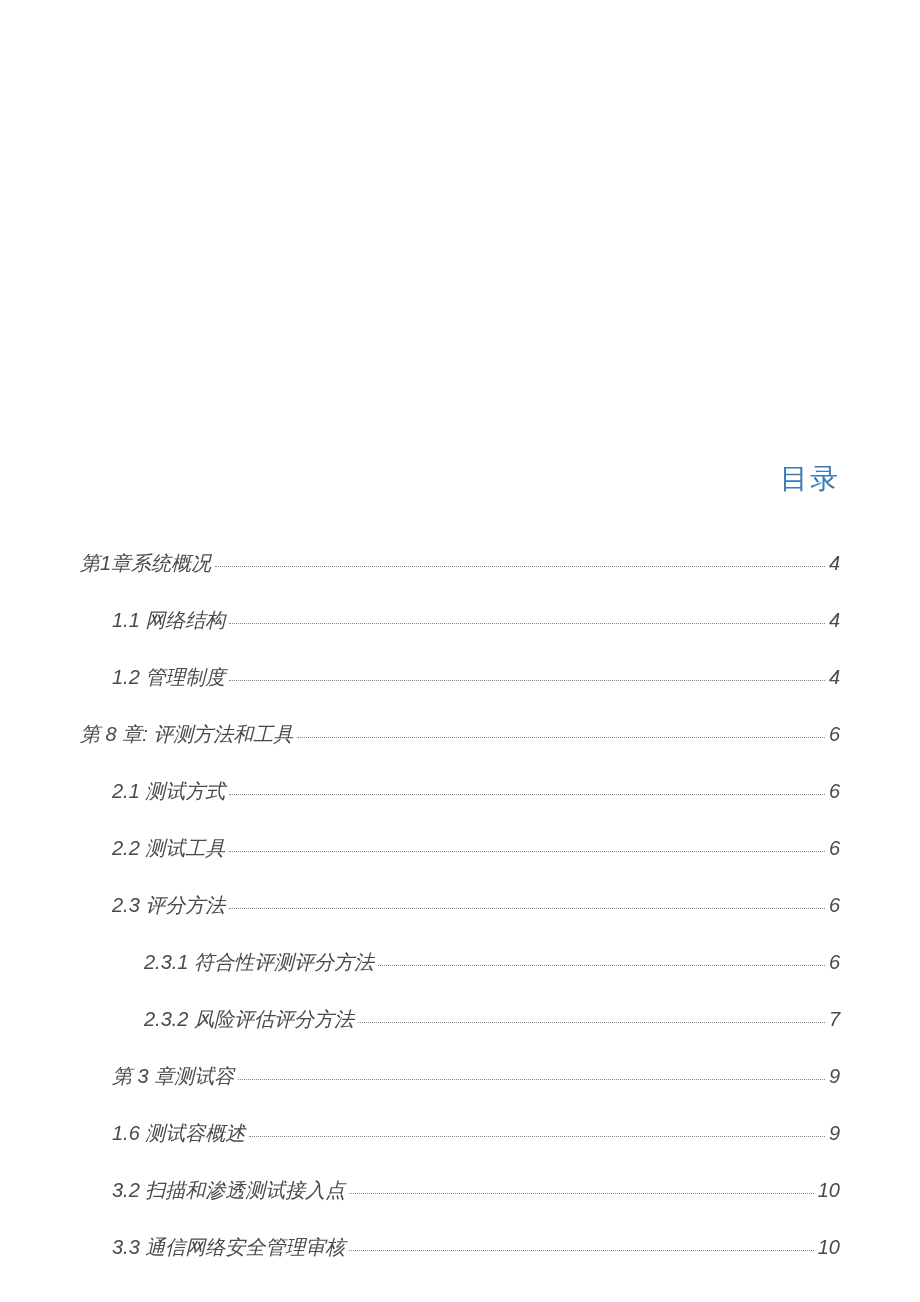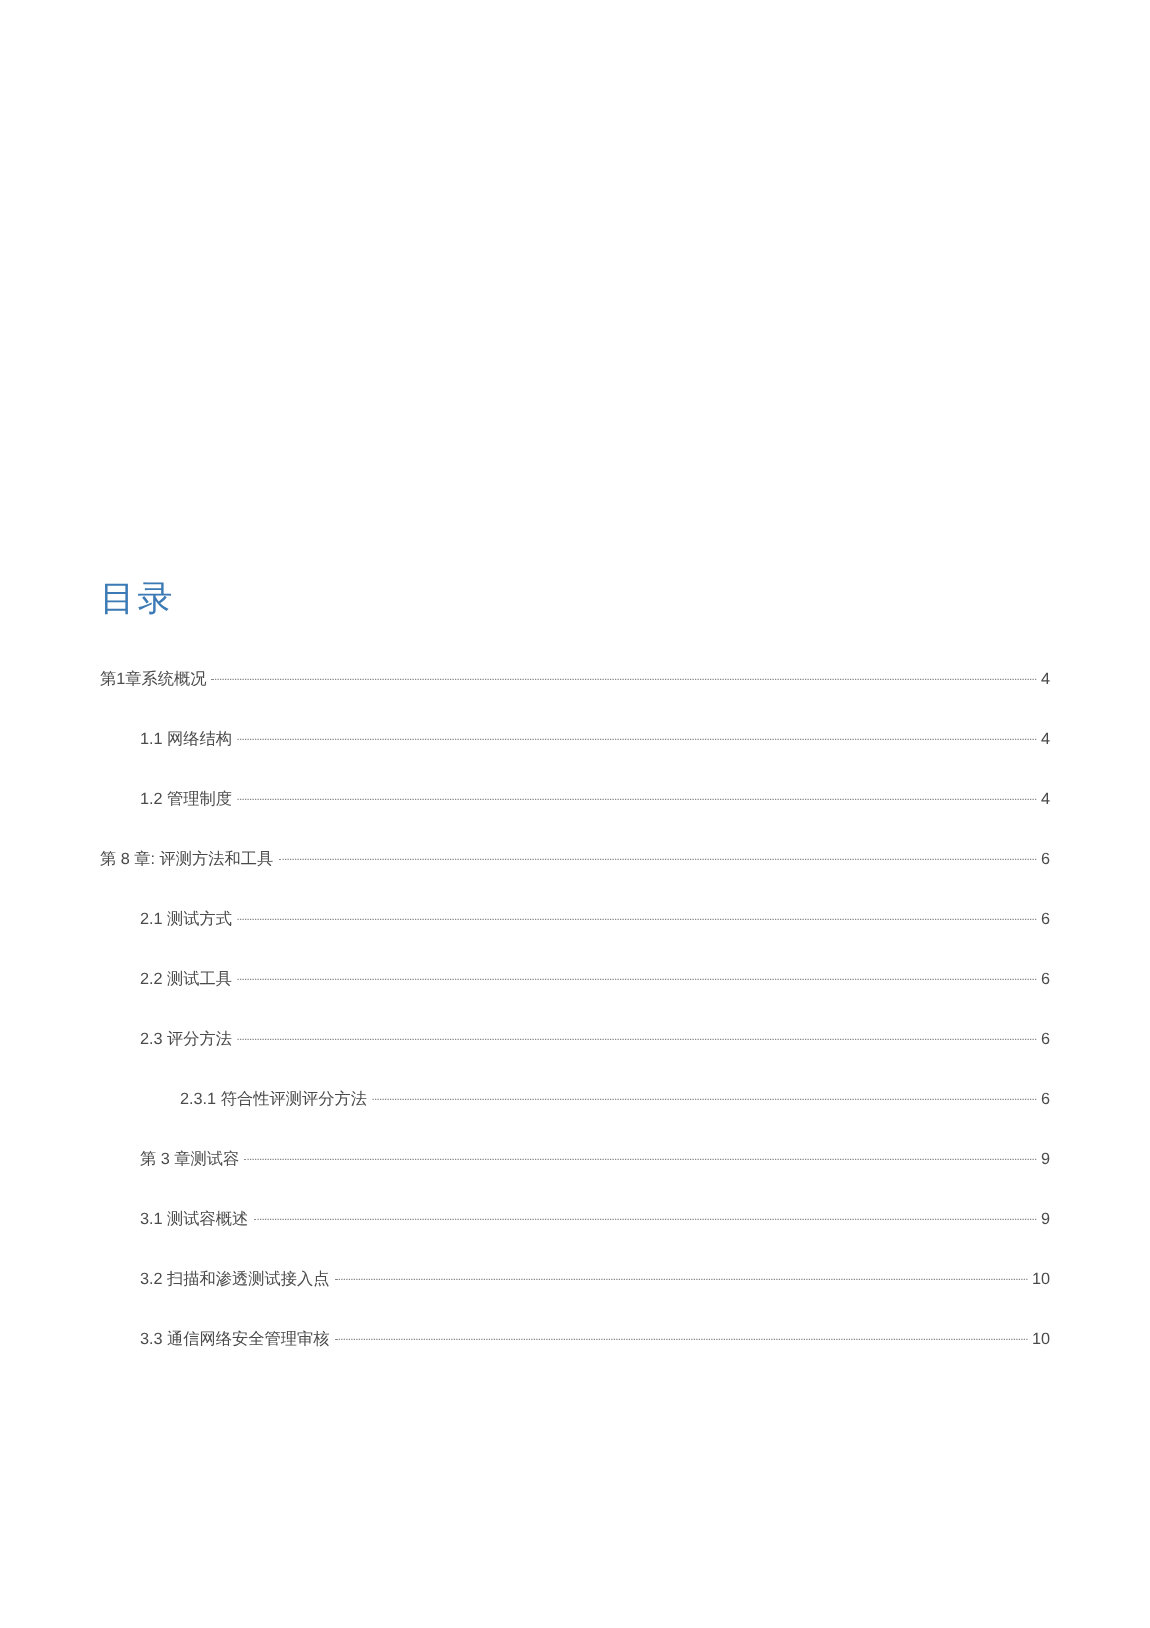--- a/index.html
+++ b/index.html
@@ -13,34 +13,35 @@
       background: #ffffff;
       font-family: "Microsoft YaHei", "微软雅黑", sans-serif;
       padding: 0;
     }
     .page {
       width: 100%;
       height: 100%;
       padding: 460px 80px 0 80px;
     }
     .title {
-      text-align: left;
+      text-align: right;
       font-size: 28px;
       color: #3c7ab5;
       font-weight: normal;
-      margin-bottom: 36px;
+      margin-bottom: 52px;
       letter-spacing: 2px;
     }
     .toc-entry {
       display: flex;
       align-items: baseline;
-      font-size: 13px;
+      font-size: 20px;
       color: #4a4a4a;
       margin-bottom: 30px;
       white-space: nowrap;
+      font-style: italic;
     }
     .toc-entry.level-0 {
       padding-left: 0;
     }
     .toc-entry.level-1 {
       padding-left: 32px;
       justify-content: space-between;
     }
     .toc-entry.level-2 {
       padding-left: 64px;
@@ -99,27 +100,32 @@
       <div class="toc-entry level-1">
         <span class="toc-label">2.3 评分方法</span>
         <span class="toc-dots"></span>
         <span class="toc-page">6</span>
       </div>
       <div class="toc-entry level-2">
         <span class="toc-label">2.3.1 符合性评测评分方法</span>
         <span class="toc-dots"></span>
         <span class="toc-page">6</span>
       </div>
+      <div class="toc-entry level-2">
+        <span class="toc-label">2.3.2 风险评估评分方法</span>
+        <span class="toc-dots"></span>
+        <span class="toc-page">7</span>
+      </div>
       <div class="toc-entry level-1">
         <span class="toc-label">第 3 章测试容</span>
         <span class="toc-dots"></span>
         <span class="toc-page">9</span>
       </div>
       <div class="toc-entry level-1">
-        <span class="toc-label">3.1 测试容概述</span>
+        <span class="toc-label">1.6 测试容概述</span>
         <span class="toc-dots"></span>
         <span class="toc-page">9</span>
       </div>
       <div class="toc-entry level-1">
         <span class="toc-label">3.2 扫描和渗透测试接入点</span>
         <span class="toc-dots"></span>
         <span class="toc-page">10</span>
       </div>
       <div class="toc-entry level-1">
         <span class="toc-label">3.3  通信网络安全管理审核</span>

